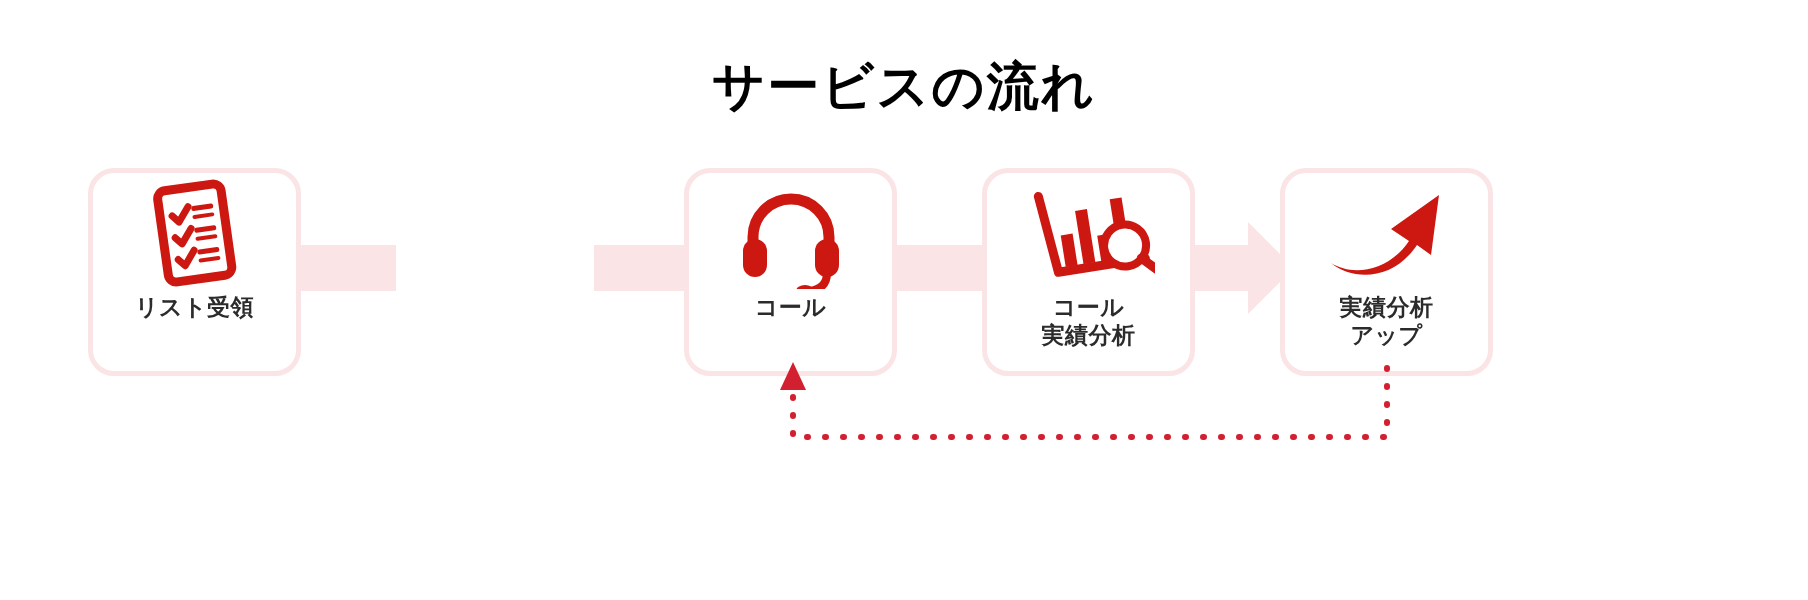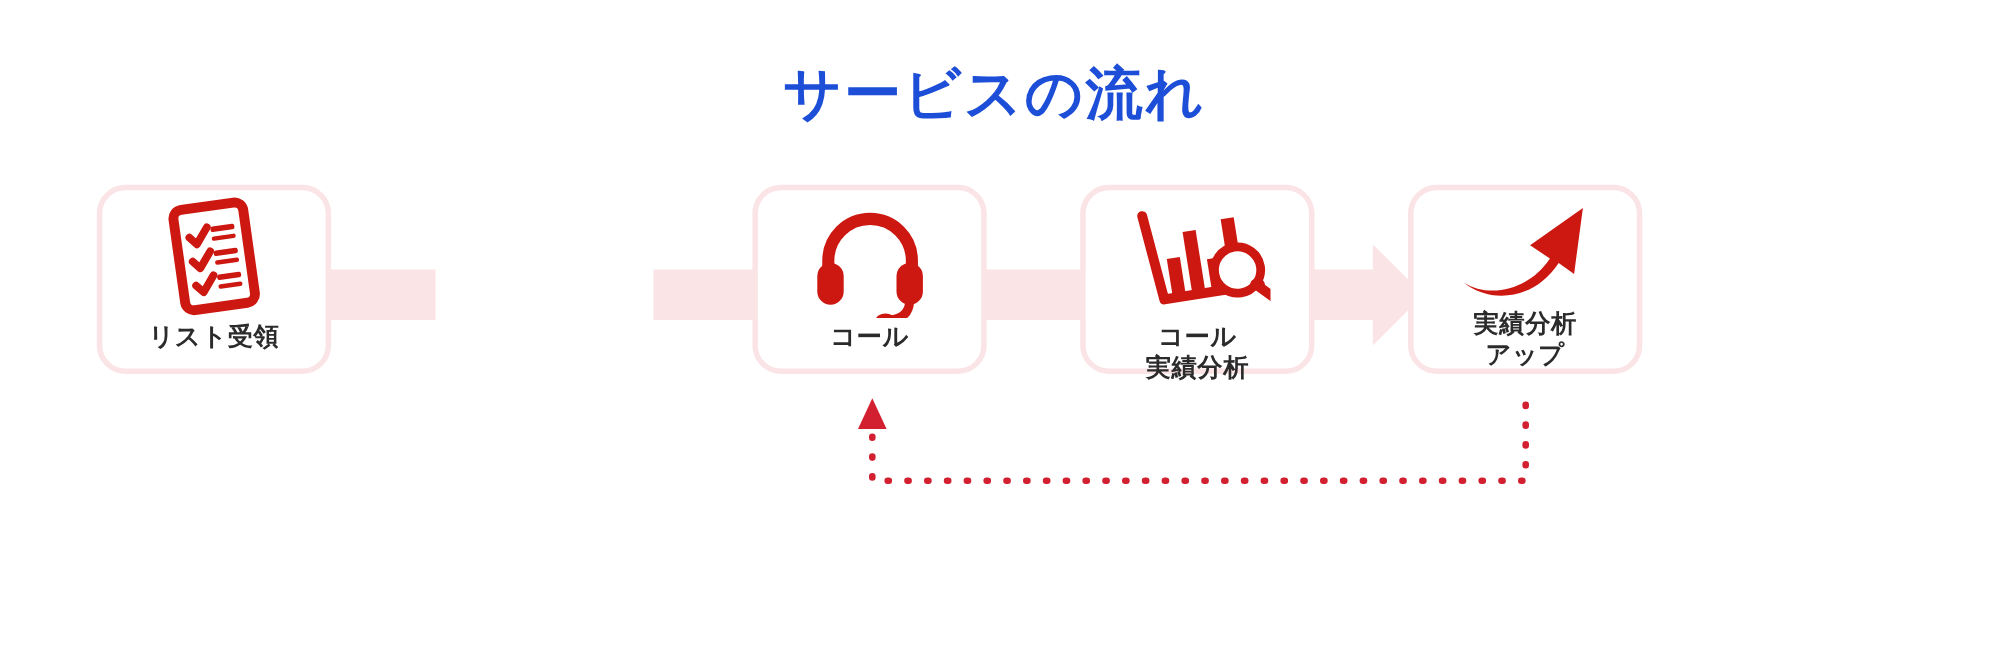--- a/index.html
+++ b/index.html
@@ -7,21 +7,21 @@
     width:1808px;height:600px;background:#ffffff;
     font-family:"DejaVu Sans","Liberation Sans",sans-serif;
     overflow:hidden;position:relative;
   }
   .stage{position:absolute;inset:0;}
 
   .title{
     position:absolute;left:0;right:0;top:60px;
     text-align:center;
     font-size:52px;font-weight:bold;
-    color:#1d4ed8;
+    color:#000000;
     letter-spacing:2px;
     line-height:1;
     white-space:nowrap;
   }
 
   
   .connector{
     position:absolute;
     background:#fbe4e6;
     height:46px;
@@ -30,21 +30,21 @@
   .arrow-connector{
     position:absolute;
     top:222px;
     height:92px;
   }
 
   
   .card{
     position:absolute;
     top:168px;
-    width:213px;height:172px;
+    width:213px;height:208px;
     background:#ffffff;
     border:5px solid #fbe4e6;
     border-radius:26px;
     box-sizing:border-box;
     display:flex;
     flex-direction:column;
     align-items:center;
     justify-content:flex-start;
   }
   .card-icon{

